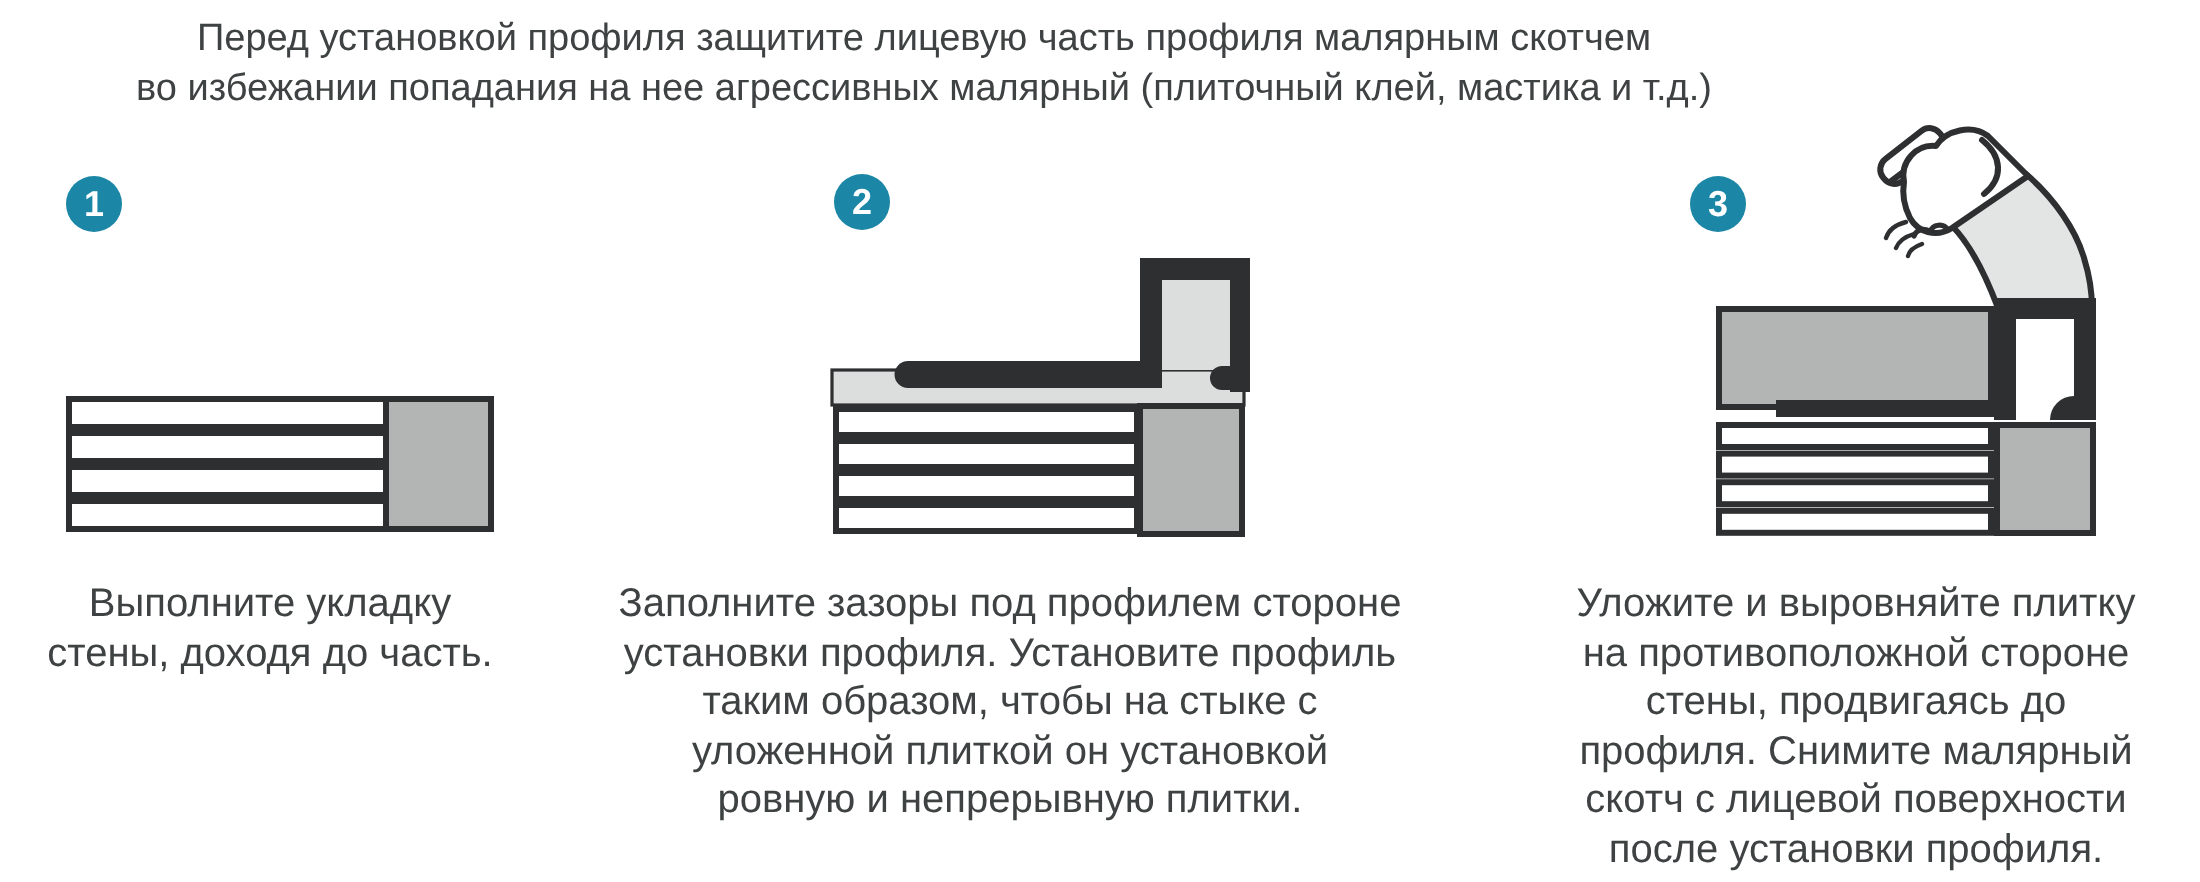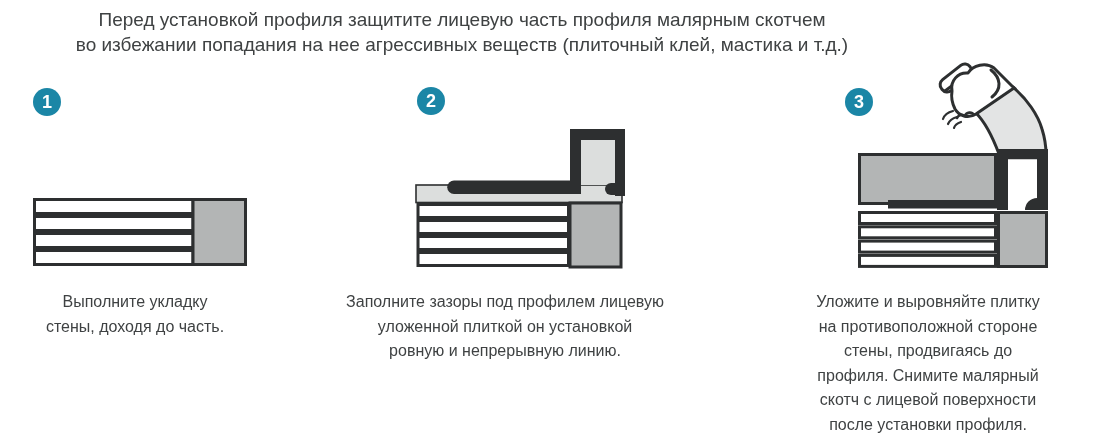--- a/index.html
+++ b/index.html
@@ -9,31 +9,31 @@
   }
   .header-note{position:absolute;top:7px;left:0;width:924px;text-align:center;
     font-size:19px;line-height:25px;color:#3f4243;}
   .header-line{white-space:nowrap;}
   .badge{
     position:absolute;width:28px;height:28px;border-radius:50%;
     background:#1b86a6;color:#ffffff;font-weight:bold;font-size:18px;
     display:flex;align-items:center;justify-content:center;line-height:1;
   }
   .diagram{position:absolute;}
-  .caption{position:absolute;text-align:center;font-size:16px;line-height:24.5px;color:#3f4243;}
+  .caption{position:absolute;text-align:center;font-size:20px;line-height:24.5px;color:#3f4243;}
   .cl{white-space:nowrap;}
 </style>
 </head>
 <body>
 
 <div id="stage">
 
   <div class="header-note">
     <div class="header-line">Перед установкой профиля защитите лицевую часть профиля малярным скотчем</div>
-    <div class="header-line">во избежании попадания на нее агрессивных веществ (плиточный клей, мастика и т.д.)</div>
+    <div class="header-line">во избежании попадания на нее агрессивных малярный (плиточный клей, мастика и т.д.)</div>
   </div>
 
   <div class="badge" style="left:33px;top:88px;">1</div>
 
   <svg class="diagram" style="left:33px;top:198px;" width="215" height="70" viewBox="0 0 215 70">
     <g stroke="#2d2f30" stroke-width="3">
       <rect x="1.5" y="1.5" width="158.5" height="14" fill="#ffffff"></rect>
       <rect x="1.5" y="18.5" width="158.5" height="14" fill="#ffffff"></rect>
       <rect x="1.5" y="35.5" width="158.5" height="14" fill="#ffffff"></rect>
       <rect x="1.5" y="52.5" width="158.5" height="14" fill="#ffffff"></rect>
@@ -66,23 +66,25 @@
     <g stroke="#2d2f30" stroke-width="3" fill="#ffffff">
       <rect x="3" y="80.5" width="150.5" height="13"></rect>
       <rect x="3" y="96.5" width="150.5" height="13"></rect>
       <rect x="3" y="112.5" width="150.5" height="13"></rect>
       <rect x="3" y="128.5" width="150.5" height="13"></rect>
       <rect x="155" y="79" width="51" height="64" fill="#b3b5b5"></rect>
     </g>
   </svg>
 
   <div class="caption" style="left:290px;top:290px;width:430px;">
-    <div class="cl">Заполните зазоры под профилем лицевую</div>
+    <div class="cl">Заполните зазоры под профилем стороне</div>
+    <div class="cl">установки профиля. Установите профиль</div>
+    <div class="cl">таким образом, чтобы на стыке с</div>
     <div class="cl">уложенной плиткой он установкой</div>
-    <div class="cl">ровную и непрерывную линию.</div>
+    <div class="cl">ровную и непрерывную плитки.</div>
   </div>
 
   <div class="badge" style="left:845px;top:88px;">3</div>
 
   <svg class="diagram" style="left:855px;top:58px;" width="200" height="212" viewBox="0 0 200 212">
 
     <path d="M144,96 C138,80 131,65 121,55 L158,29 C172,41 183,57 187,71 C189.5,79 191,88 191,96 Z" fill="#e3e4e4" stroke="#2d2f30" stroke-width="3" stroke-linejoin="round"></path>
 
     <g stroke="#2d2f30" stroke-linejoin="round" stroke-linecap="round" fill="none">
       <g transform="rotate(-38 101 20)">

